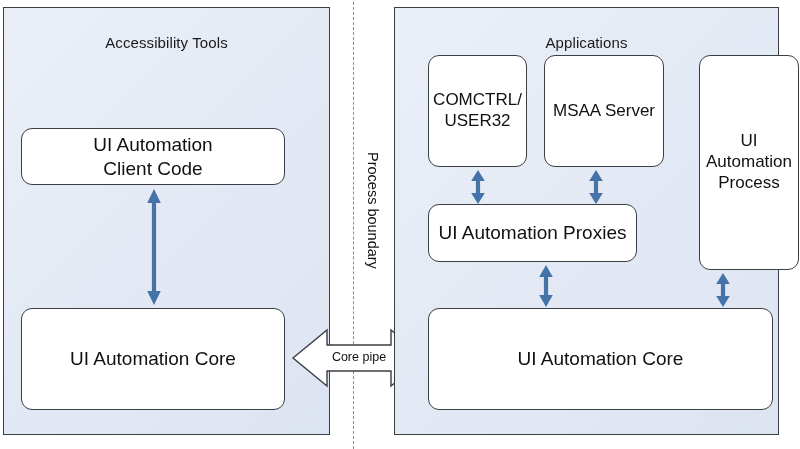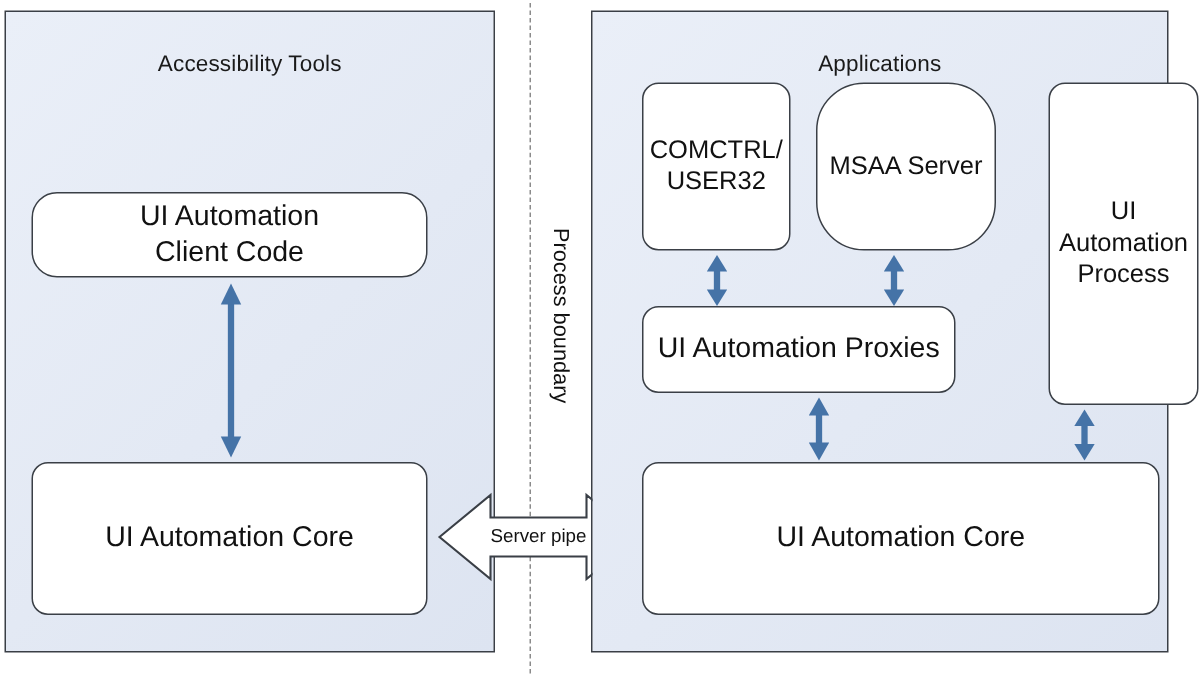--- a/index.html
+++ b/index.html
@@ -96,21 +96,21 @@
 </style>
 </head>
 <body>
 
 <div id="diagram">
 
   <div class="panel" style="left:3px; top:7px; width:327px; height:428px;">
     <div class="panel-title" style="top:26px;">Accessibility Tools</div>
   </div>
 
-  <div class="node n-lg" style="left:21px; top:128px; width:264px; height:57px; flex-direction:column;border-radius:17px;">
+  <div class="node n-lg" style="left:21px; top:128px; width:264px; height:57px; flex-direction:column;">
     <span>UI Automation</span>
     <span>Client Code</span>
   </div>
 
   <div class="varrow" style="left:145px; top:188px; height:118px;">
     <svg viewBox="0 0 18 118" preserveAspectRatio="none">
       <line x1="9" y1="14" x2="9" y2="104" stroke="#4573a7" stroke-width="4.2"></line>
       <polygon points="9,1 2.2,15 15.8,15" fill="#4573a7"></polygon>
       <polygon points="9,117 2.2,103 15.8,103" fill="#4573a7"></polygon>
     </svg>
@@ -121,32 +121,32 @@
   </div>
 
   <div class="boundary-line" style="left:353px;"></div>
   <div class="boundary-label" style="left:381px; top:152px;">Process boundary</div>
 
   <div class="pipe" style="left:291px; top:323px; width:136px; height:70px;">
     <svg width="136" height="70" viewBox="0 0 136 70">
       <polygon points="2,35 36,7 36,22 100,22 100,7 134,35 100,63 100,48 36,48 36,63" fill="#ffffff" stroke="#3a3f46" stroke-width="1.4" stroke-linejoin="miter"></polygon>
     </svg>
   </div>
-  <div class="pipe-label" style="left:291px; top:350px; width:136px;">Server pipe</div>
+  <div class="pipe-label" style="left:291px; top:350px; width:136px;">Core pipe</div>
 
   <div class="panel" style="left:394px; top:7px; width:385px; height:428px;">
     <div class="panel-title" style="top:26px;">Applications</div>
   </div>
 
   <div class="node n-md" style="left:428px; top:55px; width:99px; height:112px; flex-direction:column;">
     <span>COMCTRL/</span>
     <span>USER32</span>
   </div>
 
-  <div class="node n-md" style="left:544px; top:55px; width:120px; height:112px;border-radius:32px;">
+  <div class="node n-md" style="left:544px; top:55px; width:120px; height:112px;">
     <span>MSAA Server</span>
   </div>
 
   <div class="node n-md" style="left:673px; top:55px; width:100px; height:215px; flex-direction:column;margin-left:26px;">
     <span>UI</span>
     <span>Automation</span>
     <span>Process</span>
   </div>
 
   <div class="varrow" style="left:469px; top:169px; height:36px;">

